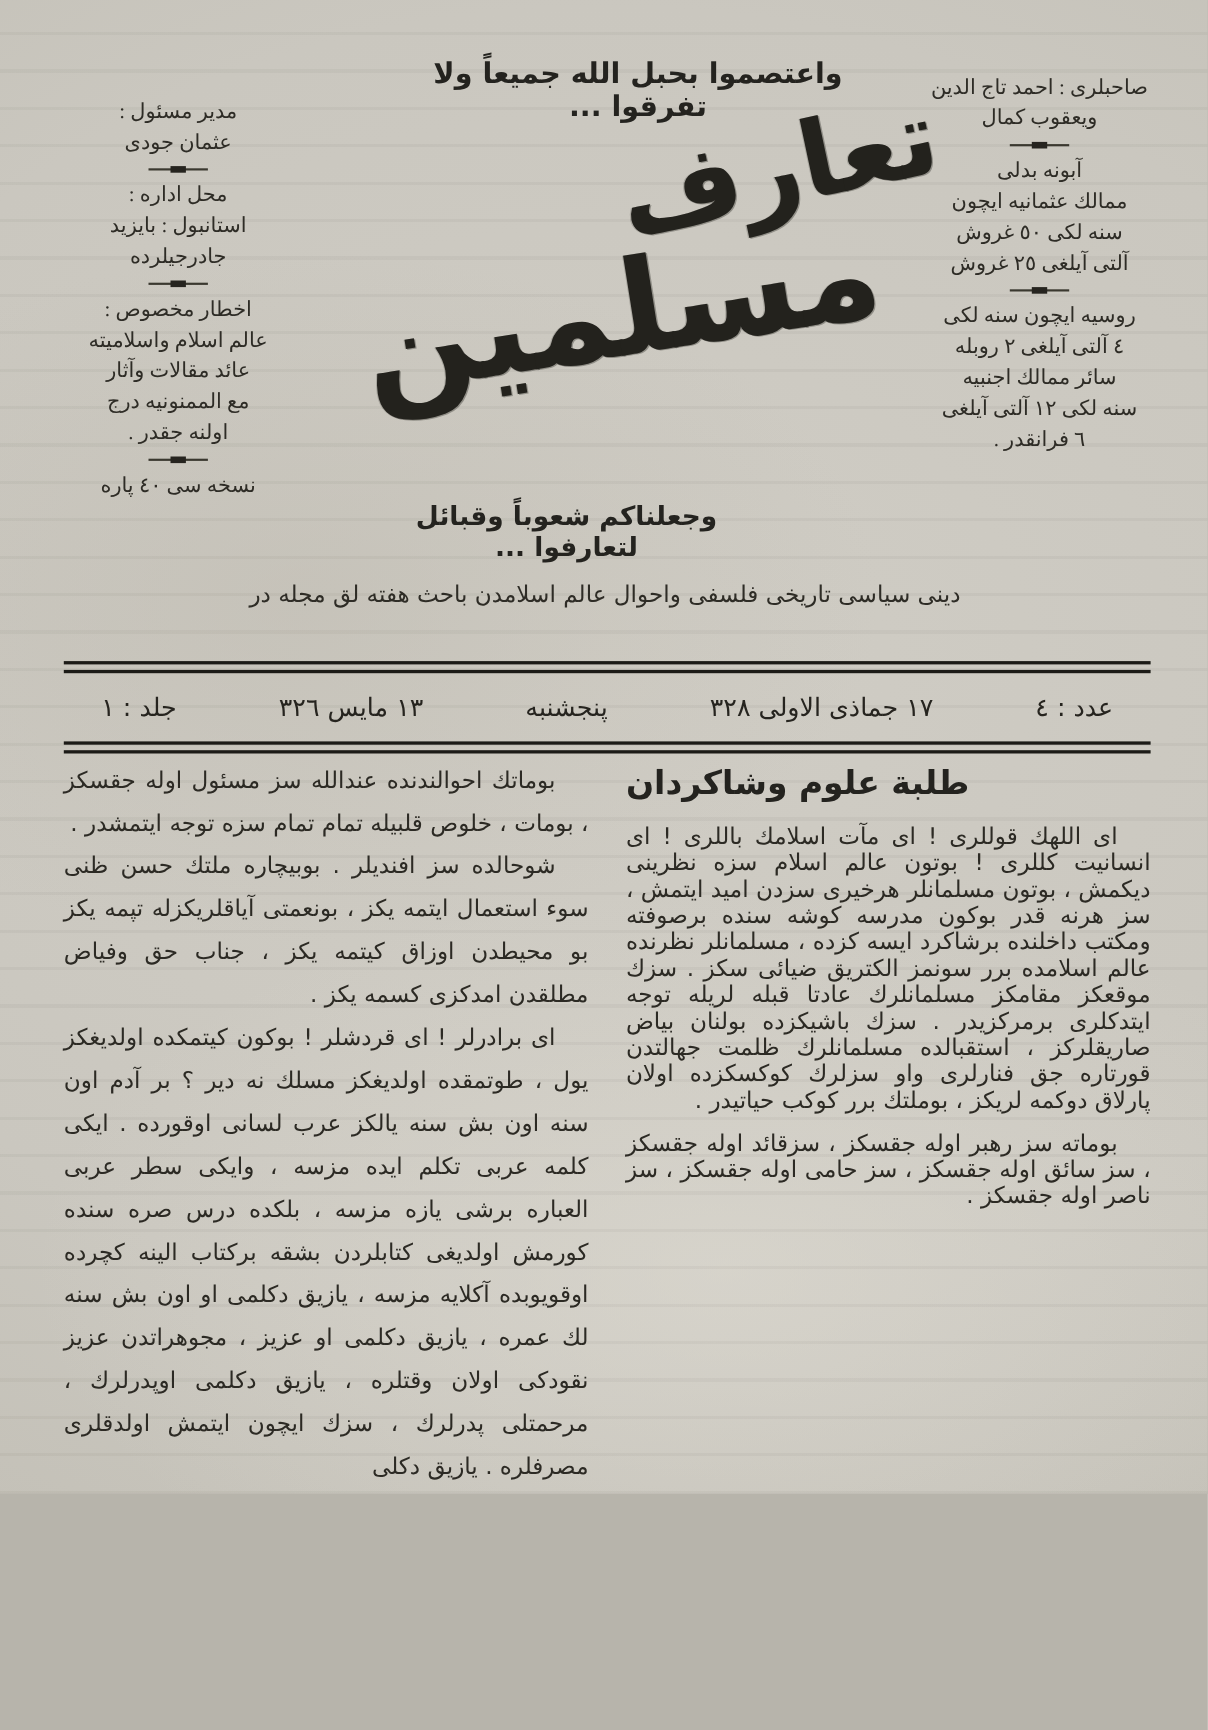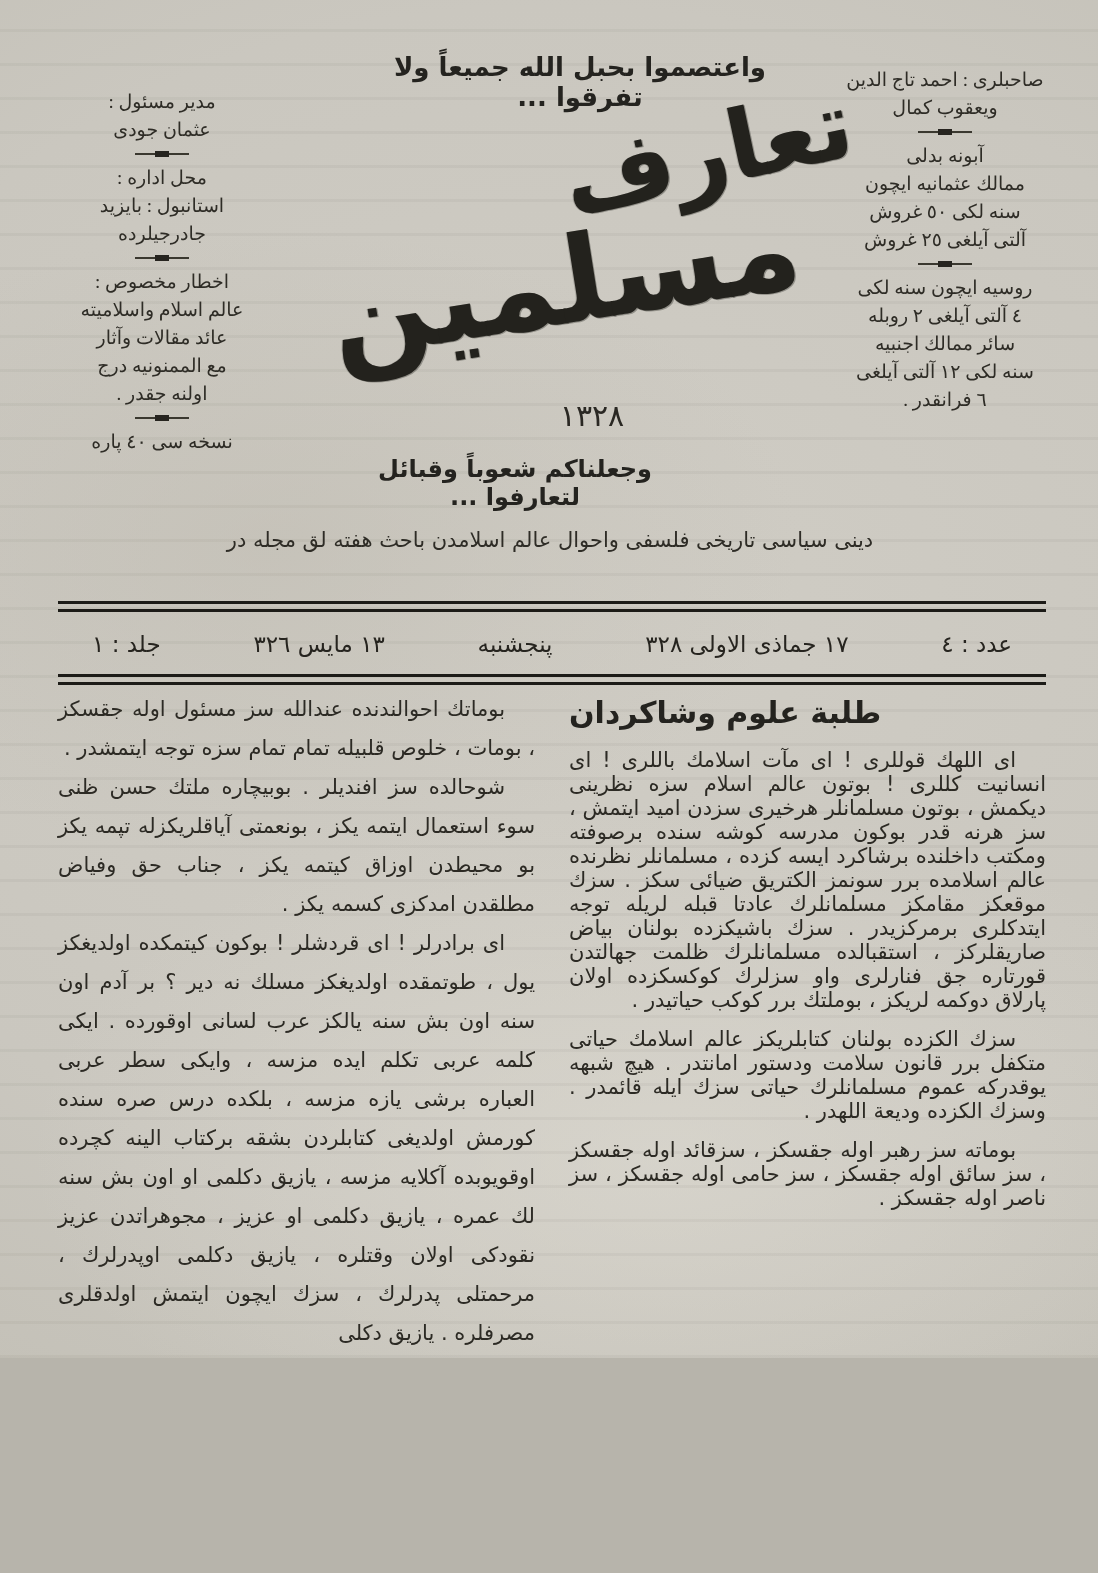--- a/index.html
+++ b/index.html
@@ -127,42 +127,40 @@
     <div>٤ آلتى آيلغى ٢ روبله</div>
     <div>سائر ممالك اجنبيه</div>
     <div>سنه لكى ١٢ آلتى آيلغى</div>
     <div>٦ فرانقدر .</div>
   </div>
 
   <div class="abs masthead">
     <span class="mast-word mast-word1">تعارف</span>
     <span class="mast-word mast-word2">مسلمين</span>
   </div>
-  <div class="abs mast-year">١٣٢٨</div>
   <div class="abs bottom-quote">وجعلناكم شعوباً وقبائل لتعارفوا ...</div>
 
   <div class="abs subtitle1">دينى سياسى تاريخى فلسفى واحوال عالم اسلامدن باحث هفته لق مجله در</div>
 
   <div class="abs double-rule rule-top"></div>
 
   <div class="abs issue-bar">
     <span>عدد : ٤</span>
     <span>١٧ جماذى الاولى ٣٢٨</span>
     <span>پنجشنبه</span>
     <span>١٣ مايس ٣٢٦</span>
     <span>جلد : ١</span>
   </div>
 
   <div class="abs double-rule rule-bottom"></div>
 
   <div class="abs article">
     <div class="col col-right">
       <div class="article-heading">طلبة علوم وشاكردان</div>
       <p>اى اللهك قوللرى ! اى مآت اسلامك باللرى ! اى انسانيت كللرى ! بوتون عالم اسلام سزه نظرينى ديكمش ، بوتون مسلمانلر هرخيرى سزدن اميد ايتمش ، سز هرنه قدر بوكون مدرسه كوشه سنده برصوفته ومكتب داخلنده برشاكرد ايسه كزده ، مسلمانلر نظرنده عالم اسلامده برر سونمز الكتريق ضيائى سكز . سزك موقعكز مقامكز مسلمانلرك عادتا قبله لريله توجه ايتدكلرى برمركزيدر . سزك باشيكزده بولنان بياض صاريقلركز ، استقبالده مسلمانلرك ظلمت جهالتدن قورتاره جق فنارلرى واو سزلرك كوكسكزده اولان پارلاق دوكمه لريكز ، بوملتك برر كوكب حياتيدر .</p>
-      <p>سزك الكزده بولنان كتابلريكز عالم اسلامك حياتى متكفل برر قانون سلامت ودستور امانتدر . هيچ شبهه يوقدركه عموم مسلمانلرك حياتى سزك ايله قائمدر . وسزك الكزده وديعة اللهدر .</p>
       <p>بوماته سز رهبر اوله جقسكز ، سزقائد اوله جقسكز ، سز سائق اوله جقسكز ، سز حامى اوله جقسكز ، سز ناصر اوله جقسكز .</p>
     </div>
     <div class="col col-left">
       <p>بوماتك احوالندنده عندالله سز مسئول اوله جقسكز ، بومات ، خلوص قلبيله تمام تمام سزه توجه ايتمشدر .</p>
       <p>شوحالده سز افنديلر . بوبيچاره ملتك حسن ظنى سوء استعمال ايتمه يكز ، بونعمتى آياقلريكزله تپمه يكز بو محيطدن اوزاق كيتمه يكز ، جناب حق وفياض مطلقدن امدكزى كسمه يكز .</p>
       <p>اى برادرلر ! اى قردشلر ! بوكون كيتمكده اولديغكز يول ، طوتمقده اولديغكز مسلك نه دير ؟ بر آدم اون سنه اون بش سنه يالكز عرب لسانى اوقورده . ايكى كلمه عربى تكلم ايده مزسه ، وايكى سطر عربى العباره برشى يازه مزسه ، بلكده درس صره سنده كورمش اولديغى كتابلردن بشقه بركتاب الينه كچرده اوقويوبده آكلايه مزسه ، يازيق دكلمى او اون بش سنه لك عمره ، يازيق دكلمى او عزيز ، مجوهراتدن عزيز نقودكى اولان وقتلره ، يازيق دكلمى اوپدرلرك ، مرحمتلى پدرلرك ، سزك ايچون ايتمش اولدقلرى مصرفلره . يازيق دكلى</p>
     </div>
   </div>
 
 </div>

